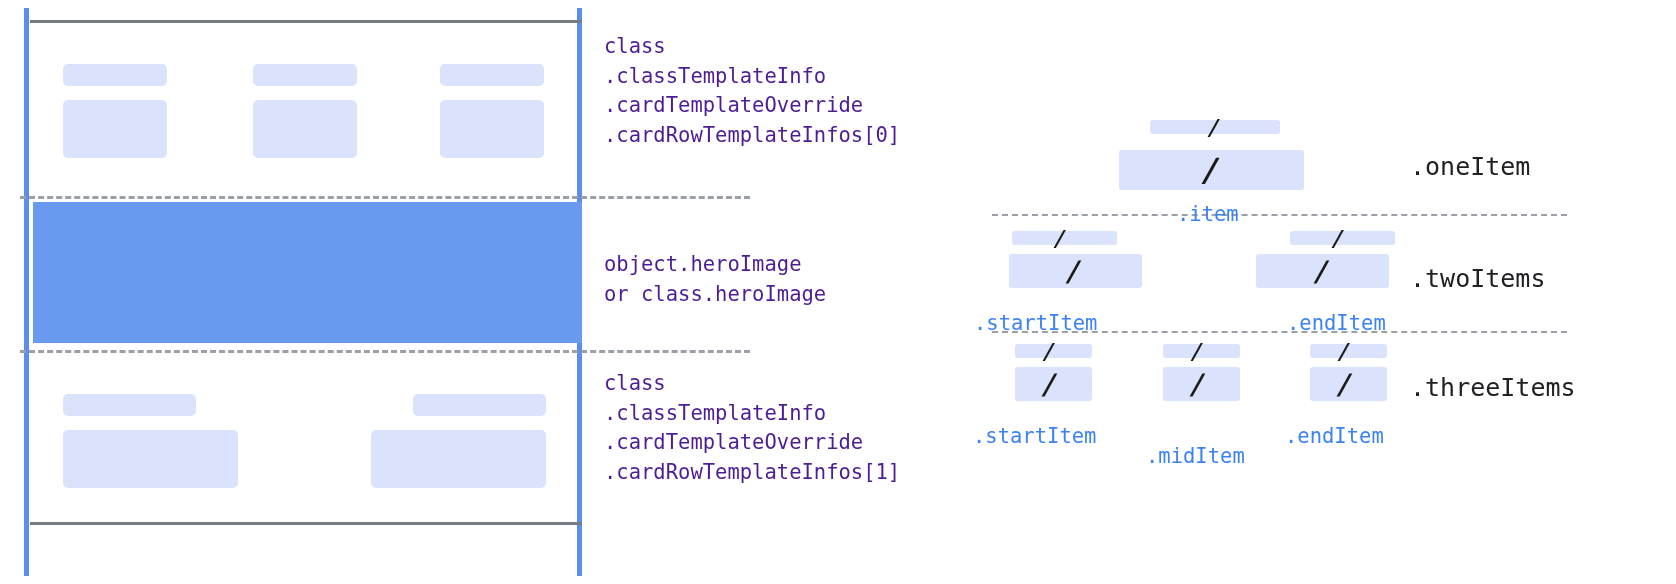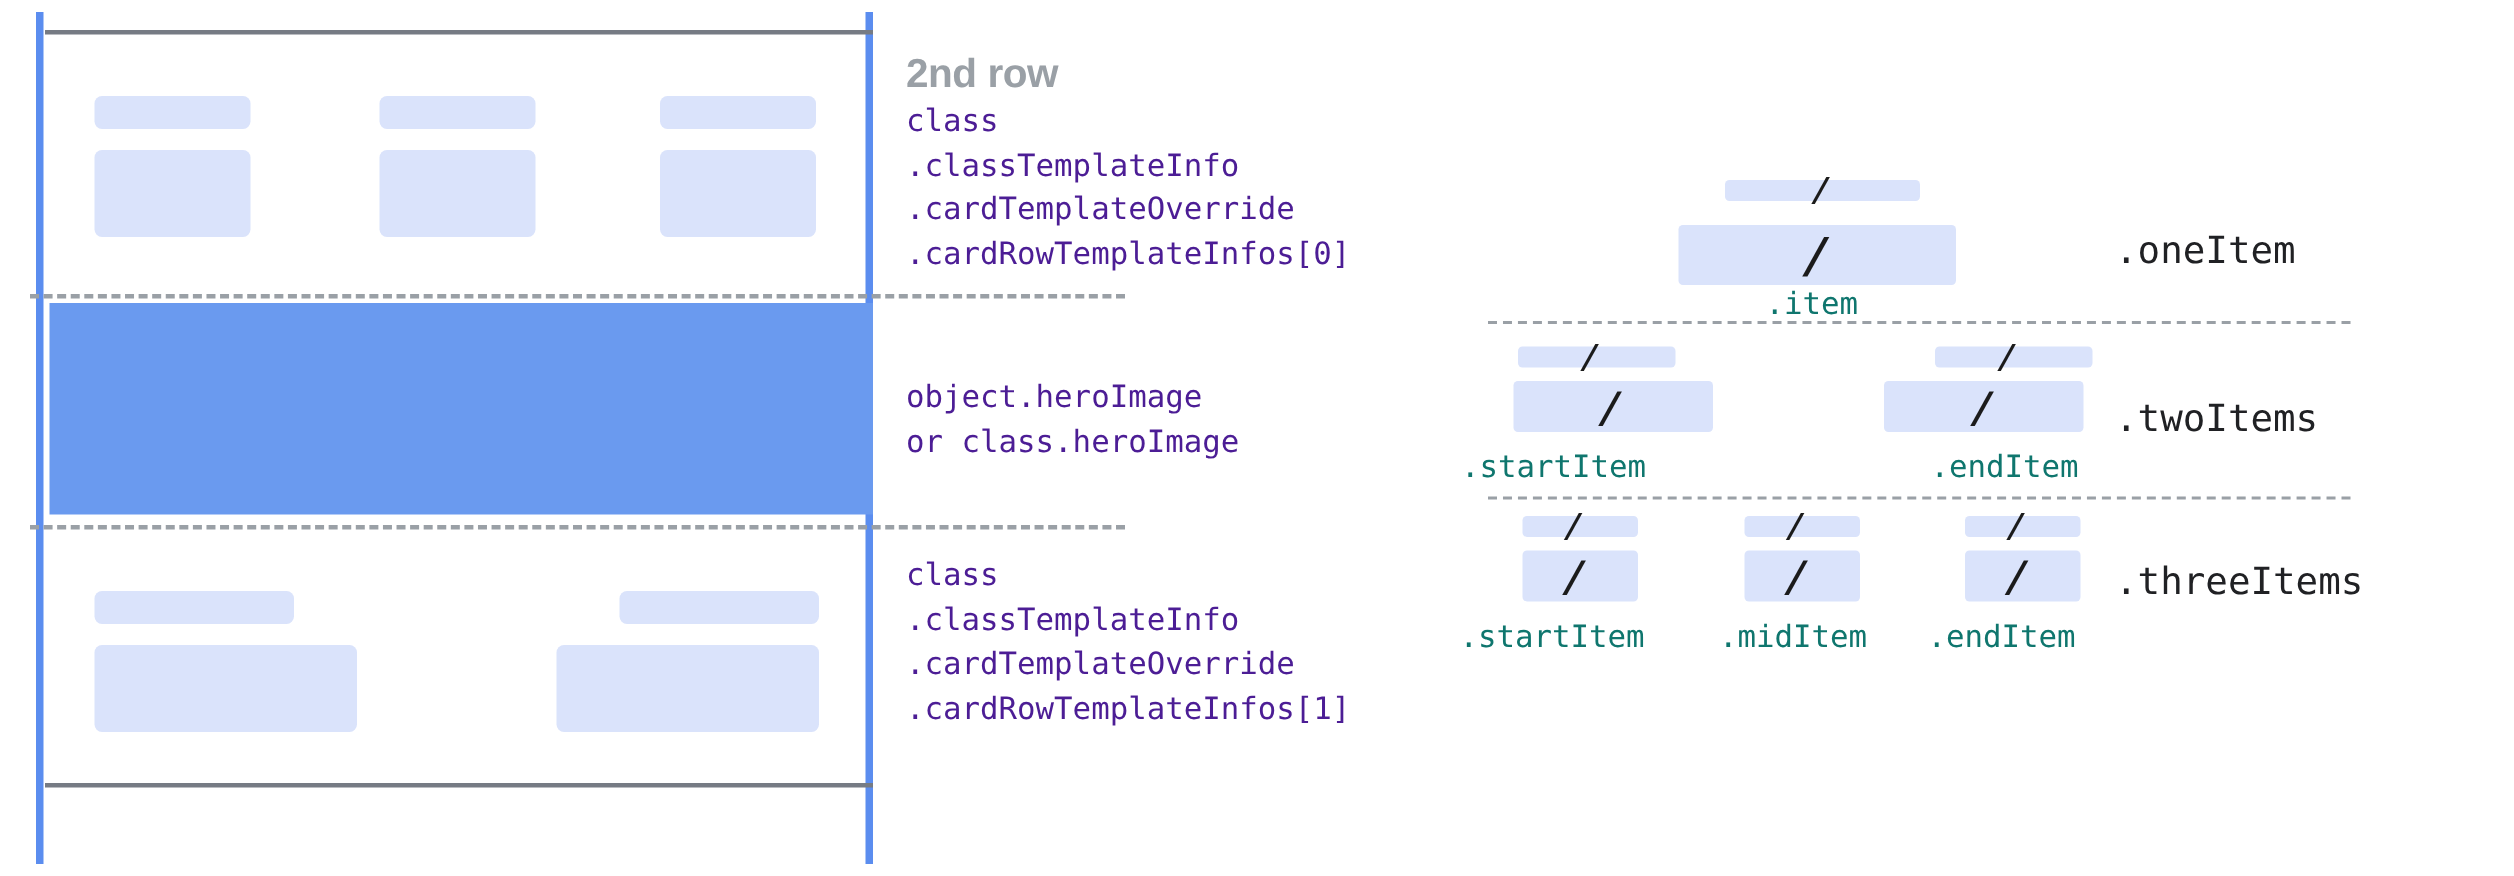--- a/index.html
+++ b/index.html
@@ -106,22 +106,23 @@
     color: #1b1b1b;
     font-weight: bold;
     line-height: 1;
     transform: skewX(-5deg);
   }
 
   .sub-label {
     position: absolute;
     font-family: "DejaVu Sans Mono", "Liberation Mono", monospace;
     font-size: 20.5px;
-    color: #0f766e;
+    color: #3b82f6;
     white-space: pre;
+    margin-top: 12px;
   }
   .row-label {
     position: absolute;
     font-family: "DejaVu Sans Mono", "Liberation Mono", monospace;
     font-size: 25px;
     color: #202124;
     white-space: pre;
   }
 </style>
 </head>
@@ -150,21 +151,20 @@
   <div id="hero-band"></div>
 
   <div class="ph" style="left:63px;  top:394px; width:133px; height:22px;"></div>
   <div class="ph" style="left:63px;  top:430px; width:175px; height:58px;"></div>
 
   <div class="ph" style="left:413px; top:394px; width:133px; height:22px;"></div>
   <div class="ph" style="left:371px; top:430px; width:175px; height:58px;"></div>
 </div>
 
 <div class="note" id="note-row2">
-  <div class="note-title">2nd row</div>
   <div class="note-code">class
 .classTemplateInfo
 .cardTemplateOverride
 .cardRowTemplateInfos[0]</div>
 </div>
 
 <div class="note" id="note-hero">
   <div class="note-code">object.heroImage
 or class.heroImage</div>
 </div>
@@ -208,21 +208,21 @@
   <div class="chip" style="left:60px;  top:344px; width:77px; height:14px;"></div>
   <div class="slash" style="left:87px;  top:341px; font-size:22px;">/</div>
   <div class="chip" style="left:60px;  top:367px; width:77px; height:34px;"></div>
   <div class="slash" style="left:86px;  top:371px; font-size:28px;">/</div>
   <div class="sub-label" style="left:18px;  top:412px;">.startItem</div>
 
   <div class="chip" style="left:208px; top:344px; width:77px; height:14px;"></div>
   <div class="slash" style="left:235px; top:341px; font-size:22px;">/</div>
   <div class="chip" style="left:208px; top:367px; width:77px; height:34px;"></div>
   <div class="slash" style="left:234px; top:371px; font-size:28px;">/</div>
-  <div class="sub-label" style="left:191px; top:412px;">.midItem</div>
+  <div class="sub-label" style="left:191px; top:432px;">.midItem</div>
 
   <div class="chip" style="left:355px; top:344px; width:77px; height:14px;"></div>
   <div class="slash" style="left:382px; top:341px; font-size:22px;">/</div>
   <div class="chip" style="left:355px; top:367px; width:77px; height:34px;"></div>
   <div class="slash" style="left:381px; top:371px; font-size:28px;">/</div>
   <div class="sub-label" style="left:330px; top:412px;">.endItem</div>
 
   <div class="row-label" style="left:455px; top:373px;">.threeItems</div>
 </div>
 

